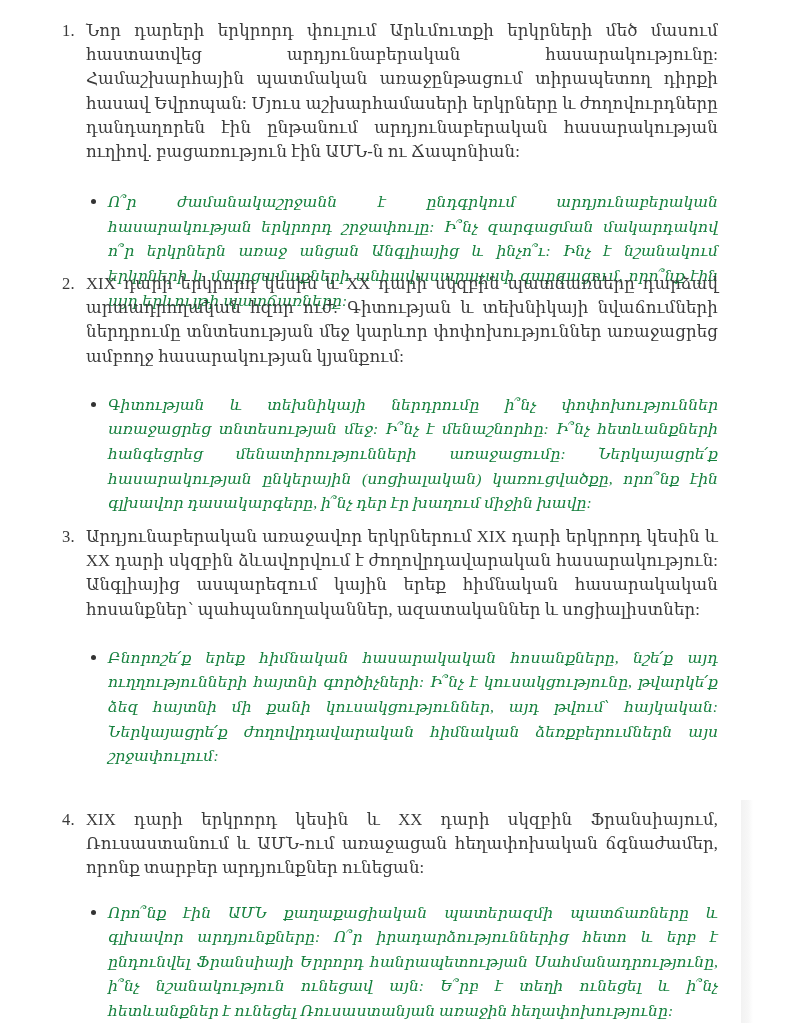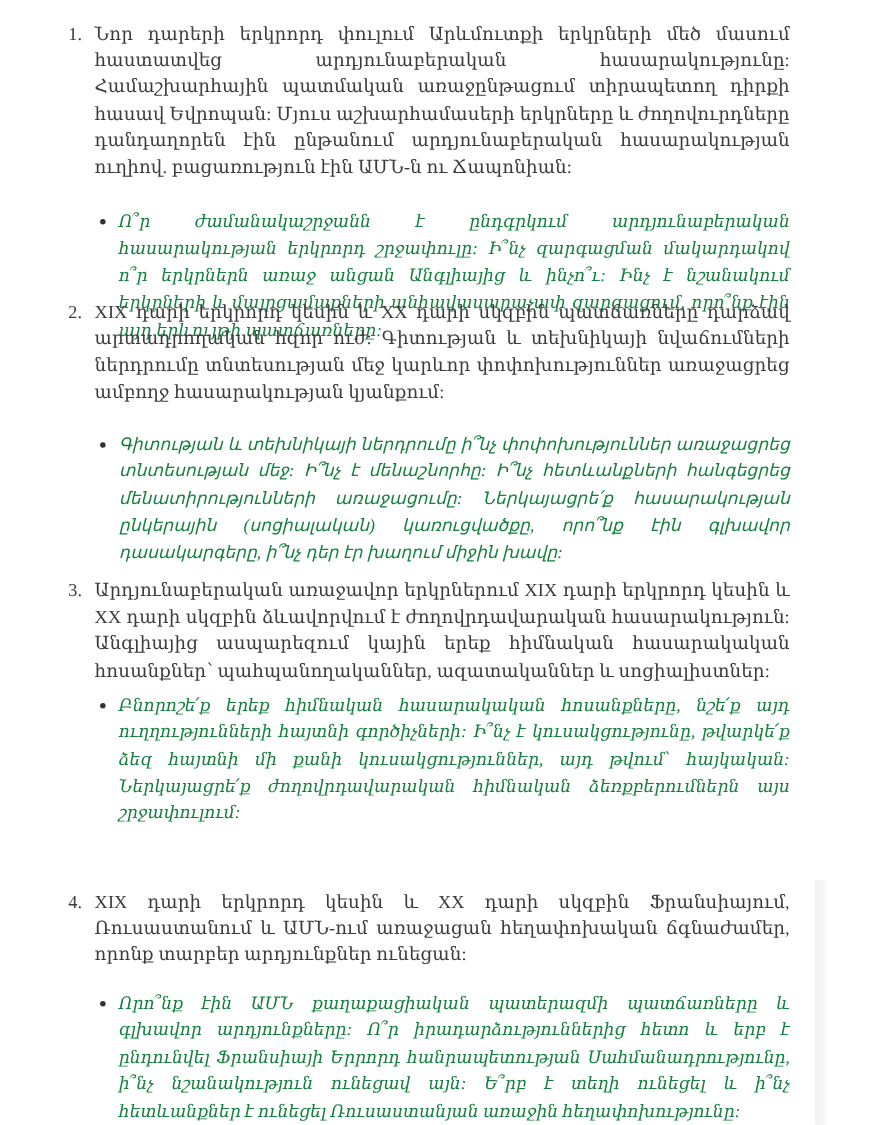--- a/index.html
+++ b/index.html
@@ -66,23 +66,23 @@
       left: 5px;
       top: 9px;
       width: 5px;
       height: 5px;
       border-radius: 50%;
       background: #333333;
     }
     #s1 { top: 19px; }
     #s1 .question { margin-top: 26px; }
     #s2 { top: 272px; }
-    #s2 .question { margin-top: 24px; font-family: Liberation Serif, serif; }
+    #s2 .question { margin-top: 24px; }
     #s3 { top: 525px; }
-    #s3 .question { margin-top: 8px; }
+    #s3 .question { margin-top: 24px; }
     #s4 { top: 808px; }
     #s4 .question { margin-top: 20px; }
   </style>
 </head>
 <body>
 
 <div class="page">
 
   <div class="edge-strip"></div>
 

